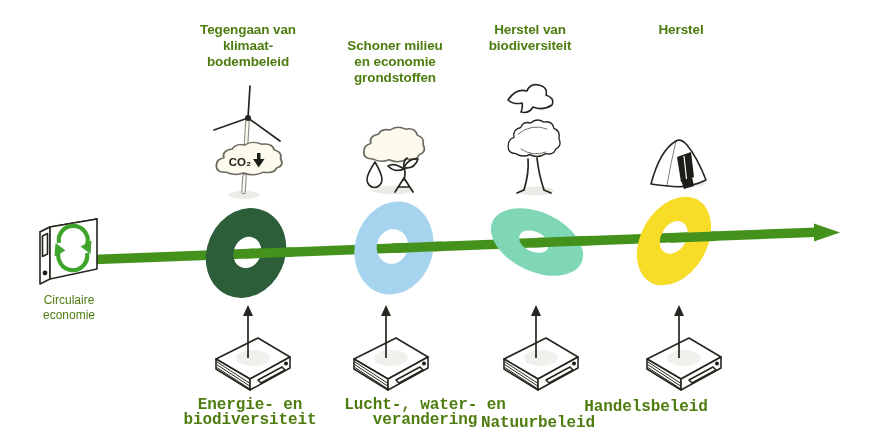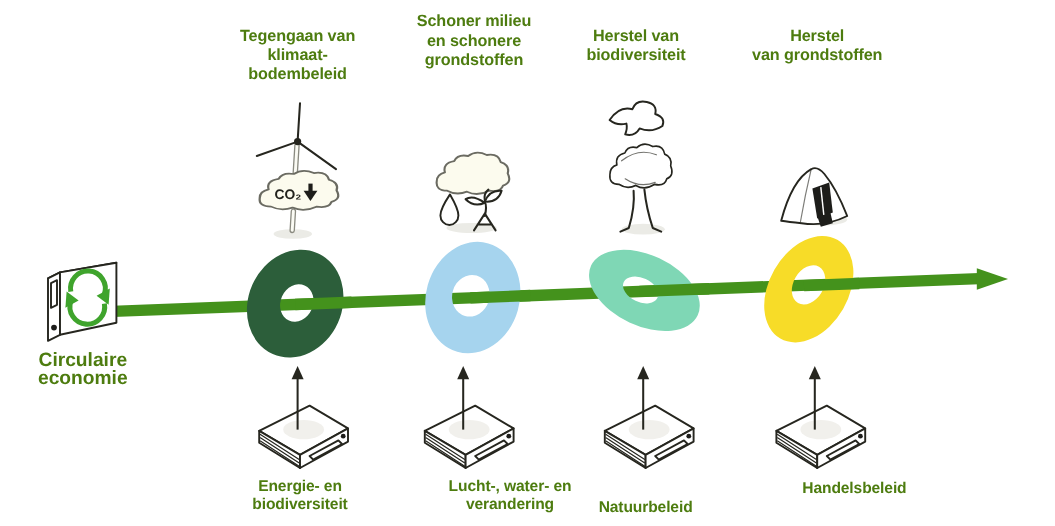--- a/index.html
+++ b/index.html
@@ -2,22 +2,22 @@
 <html><head>
 <meta charset="utf-8">
 <style>
   html,body{margin:0;padding:0;background:#fff;}
   #canvas{position:relative;width:879px;height:438px;background:#ffffff;overflow:hidden;
           font-family:"Liberation Sans",sans-serif;}
   #art{position:absolute;left:0;top:0;}
   .lbl{position:absolute;transform:translateX(-50%);text-align:center;color:#4d7c0f;}
   .lbl span{display:block;white-space:nowrap;}
   .toplbl{font-size:13.5px;line-height:16px;font-weight:600;letter-spacing:-0.1px;}
-  .botlbl{font-size:13px;line-height:14.5px;font-weight:700;letter-spacing:-0.1px;}
-  .srclbl{font-size:16px;line-height:15px;font-weight:700;}
+  .botlbl{font-size:16px;line-height:14.5px;font-weight:700;letter-spacing:-0.1px;font-family:Liberation Mono, monospace;}
+  .srclbl{font-size:12px;line-height:15px;font-weight:400;}
   .ol{fill:#ffffff;stroke:#26261f;stroke-width:1.6;stroke-linejoin:round;stroke-linecap:round;}
   .olthin{fill:none;stroke:#26261f;stroke-width:1;stroke-linejoin:round;stroke-linecap:round;}
   .ink{fill:#1d1d1a;}
   .sketch{fill:none;stroke:#26261f;stroke-width:1.7;stroke-linejoin:round;stroke-linecap:round;}
   .shadow{fill:#ebebe6;stroke:none;}
   .cloud{fill:#fcfbee;stroke:#6b6b62;stroke-width:1.8;stroke-linejoin:round;}
   .pole-out{stroke:#8a8a80;stroke-width:4.6;stroke-linecap:round;fill:none;}
   .pole-in{stroke:#fbfbf4;stroke-width:2.4;stroke-linecap:round;fill:none;}
   .uparrow{stroke:#26261f;stroke-width:1.7;fill:none;}
 </style>
@@ -161,47 +161,46 @@
       <line class="uparrow" x1="679" y1="358" x2="679" y2="314"></line>
       <polygon fill="#26261f" points="674,316 684,316 679,305"></polygon>
     </g>
   </svg>
 
   <div class="lbl toplbl" style="left:248px;top:22px;">
     <span>Tegengaan van</span>
     <span>klimaat-</span>
     <span>bodembeleid</span>
   </div>
-  <div class="lbl toplbl" style="left:395px;top:10px;">
+  <div class="lbl toplbl" style="left:395px;top:38px;">
     <span>Schoner milieu</span>
-    <span>en schonere</span>
+    <span>en economie</span>
     <span>grondstoffen</span>
   </div>
   <div class="lbl toplbl" style="left:530px;top:22px;">
     <span>Herstel van</span>
     <span>biodiversiteit</span>
   </div>
   <div class="lbl toplbl" style="left:681px;top:22px;">
     <span>Herstel</span>
-    <span>van grondstoffen</span>
   </div>
 
   <div class="lbl srclbl" style="left:69px;top:293px;">
     <span>Circulaire</span>
     <span>economie</span>
   </div>
 
   <div class="lbl botlbl" style="left:250px;top:398px;">
     <span>Energie- en</span>
     <span>biodiversiteit</span>
   </div>
   <div class="lbl botlbl" style="left:392px;top:398px;margin-left:33px;">
     <span>Lucht-, water- en</span>
     <span>verandering</span>
   </div>
   <div class="lbl botlbl" style="left:538px;top:416px;">
     <span>Natuurbeleid</span>
   </div>
-  <div class="lbl botlbl" style="left:712px;top:400px;">
+  <div class="lbl botlbl" style="left:646px;top:400px;">
     <span>Handelsbeleid</span>
   </div>
 
 </div>
 
 </body></html>

